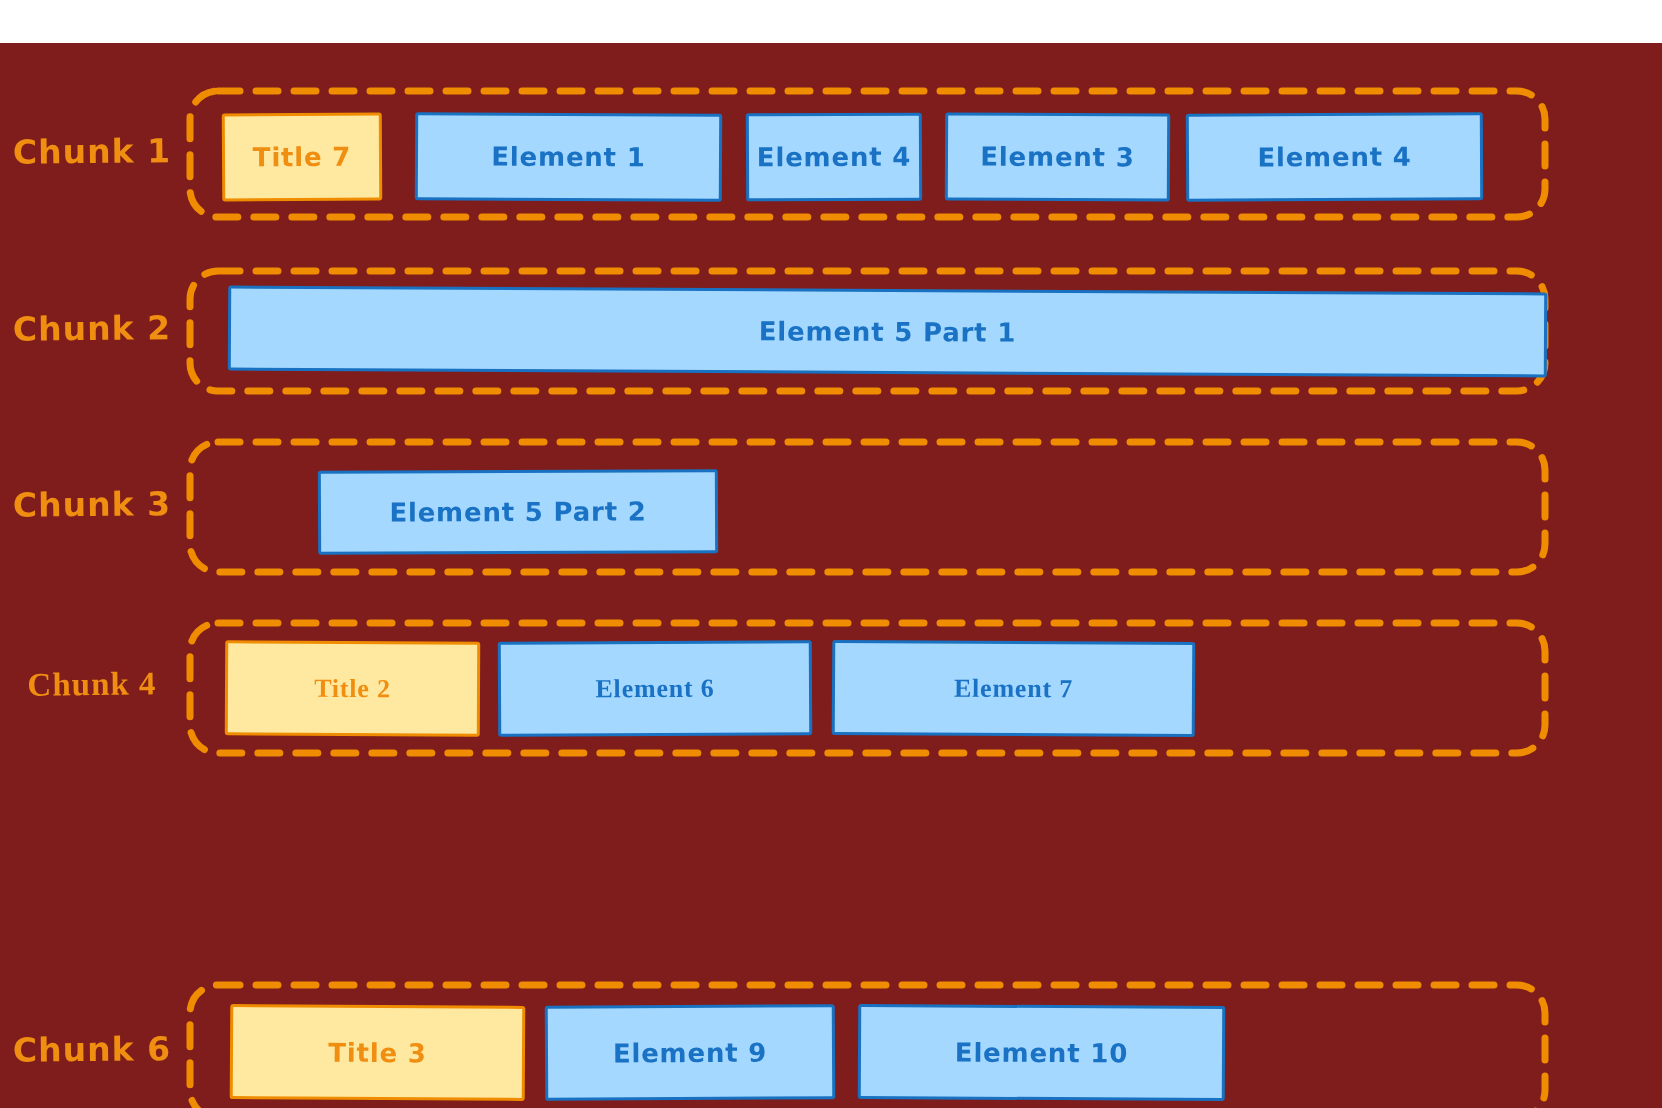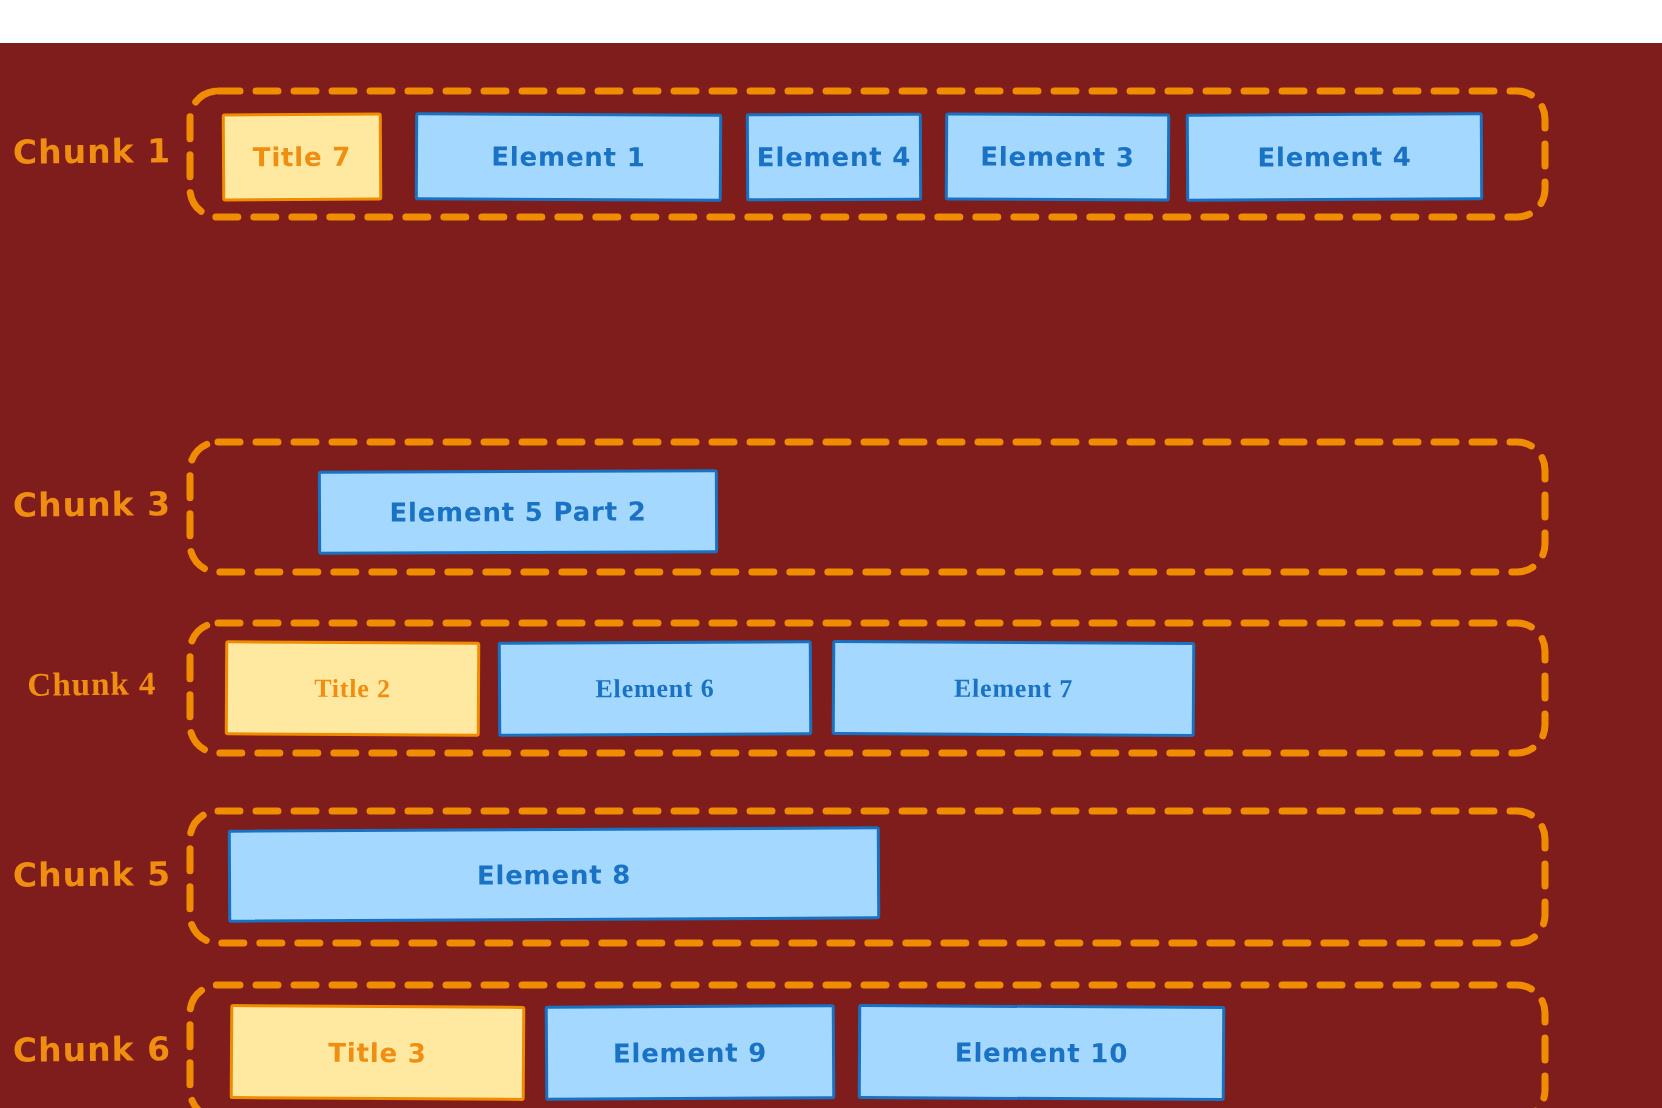--- a/index.html
+++ b/index.html
@@ -36,43 +36,43 @@
       <svg class="chunk-border" width="1369" height="140" style="left: 183px; top: -7px;">
         <rect x="7" y="7" width="1355" height="126" rx="28" fill="none" stroke="#f08c00" stroke-width="7" stroke-dasharray="22 16" stroke-linecap="round"></rect>
       </svg>
       <div class="chunk-label" style="color: rgb(239, 142, 16); top: 41px;">Chunk 1</div>
       <div class="box title" style="left: 222px; width: 160px; top: 22px; height: 88px; transform: rotate(-0.35deg);">Title 7</div>
       <div class="box element" style="left: 415px; width: 307px; top: 22px; height: 88px; transform: rotate(0.3deg);">Element 1</div>
       <div class="box element" style="left: 746px; width: 176px; top: 22px; height: 88px; transform: rotate(-0.25deg);">Element 4</div>
       <div class="box element" style="left: 945px; width: 225px; top: 22px; height: 88px; transform: rotate(0.3deg);">Element 3</div>
       <div class="box element" style="left: 1186px; width: 297px; top: 22px; height: 88px; transform: rotate(-0.3deg);">Element 4</div>
     </div>
+    <div class="chunk" style="top: 228px; height: 120px;">
+      <svg class="chunk-border" width="1369" height="134" style="left: 183px; top: -7px;">
+        <rect x="7" y="7" width="1355" height="120" rx="28" fill="none" stroke="#f08c00" stroke-width="7" stroke-dasharray="22 16" stroke-linecap="round"></rect>
+      </svg>
+      <div class="chunk-label" style="color: rgb(239, 142, 16); top: 38px;">Chunk 2</div>
+      <div class="box element" style="left: 228px; width: 1319px; top: 18px; height: 85px; transform: rotate(0.3deg);">Element 5 Part 1</div>
+    </div>
     <div class="chunk" style="top: 399px; height: 130px; padding-left: 44px;">
       <svg class="chunk-border" width="1369" height="144" style="left: 183px; top: -7px;">
         <rect x="7" y="7" width="1355" height="130" rx="28" fill="none" stroke="#f08c00" stroke-width="7" stroke-dasharray="22 16" stroke-linecap="round"></rect>
       </svg>
       <div class="chunk-label" style="color: rgb(239, 142, 16); top: 43px;">Chunk 3</div>
       <div class="box element" style="left: 318px; width: 400px; top: 28px; height: 84px; transform: rotate(-0.25deg);">Element 5 Part 2</div>
     </div>
     <div class="chunk" style="top: 580px; height: 130px; font-family: Liberation Serif, serif;">
       <svg class="chunk-border" width="1369" height="144" style="left: 183px; top: -7px;">
         <rect x="7" y="7" width="1355" height="130" rx="28" fill="none" stroke="#f08c00" stroke-width="7" stroke-dasharray="22 16" stroke-linecap="round"></rect>
       </svg>
       <div class="chunk-label" style="color: rgb(239, 142, 16); top: 43px;">Chunk 4</div>
       <div class="box title" style="left: 225px; width: 255px; top: 18px; height: 95px; transform: rotate(0.3deg);">Title 2</div>
       <div class="box element" style="left: 498px; width: 314px; top: 18px; height: 95px; transform: rotate(-0.3deg);">Element 6</div>
       <div class="box element" style="left: 832px; width: 363px; top: 18px; height: 95px; transform: rotate(0.35deg);">Element 7</div>
     </div>
-    <div class="chunk" style="top: 768px; height: 132px;">
-      <svg class="chunk-border" width="1369" height="146" style="left: 183px; top: -7px;">
-        <rect x="7" y="7" width="1355" height="132" rx="28" fill="none" stroke="#f08c00" stroke-width="7" stroke-dasharray="22 16" stroke-linecap="round"></rect>
-      </svg>
-      <div class="chunk-label" style="color: rgb(239, 142, 16); top: 44px;">Chunk 5</div>
-      <div class="box element" style="left: 228px; width: 652px; top: 17px; height: 93px; transform: rotate(-0.3deg);">Element 8</div>
-    </div>
     <div class="chunk" style="top: 942px; height: 133px;">
       <svg class="chunk-border" width="1369" height="147" style="left: 183px; top: -7px;">
         <rect x="7" y="7" width="1355" height="133" rx="28" fill="none" stroke="#f08c00" stroke-width="7" stroke-dasharray="22 16" stroke-linecap="round"></rect>
       </svg>
       <div class="chunk-label" style="color: rgb(239, 142, 16); top: 45px;">Chunk 6</div>
       <div class="box title" style="left: 230px; width: 295px; top: 20px; height: 95px; transform: rotate(0.35deg);">Title 3</div>
       <div class="box element" style="left: 545px; width: 290px; top: 20px; height: 95px; transform: rotate(-0.35deg);">Element 9</div>
       <div class="box element" style="left: 858px; width: 367px; top: 20px; height: 95px; transform: rotate(0.3deg);">Element 10</div>
     </div>
   </div>

